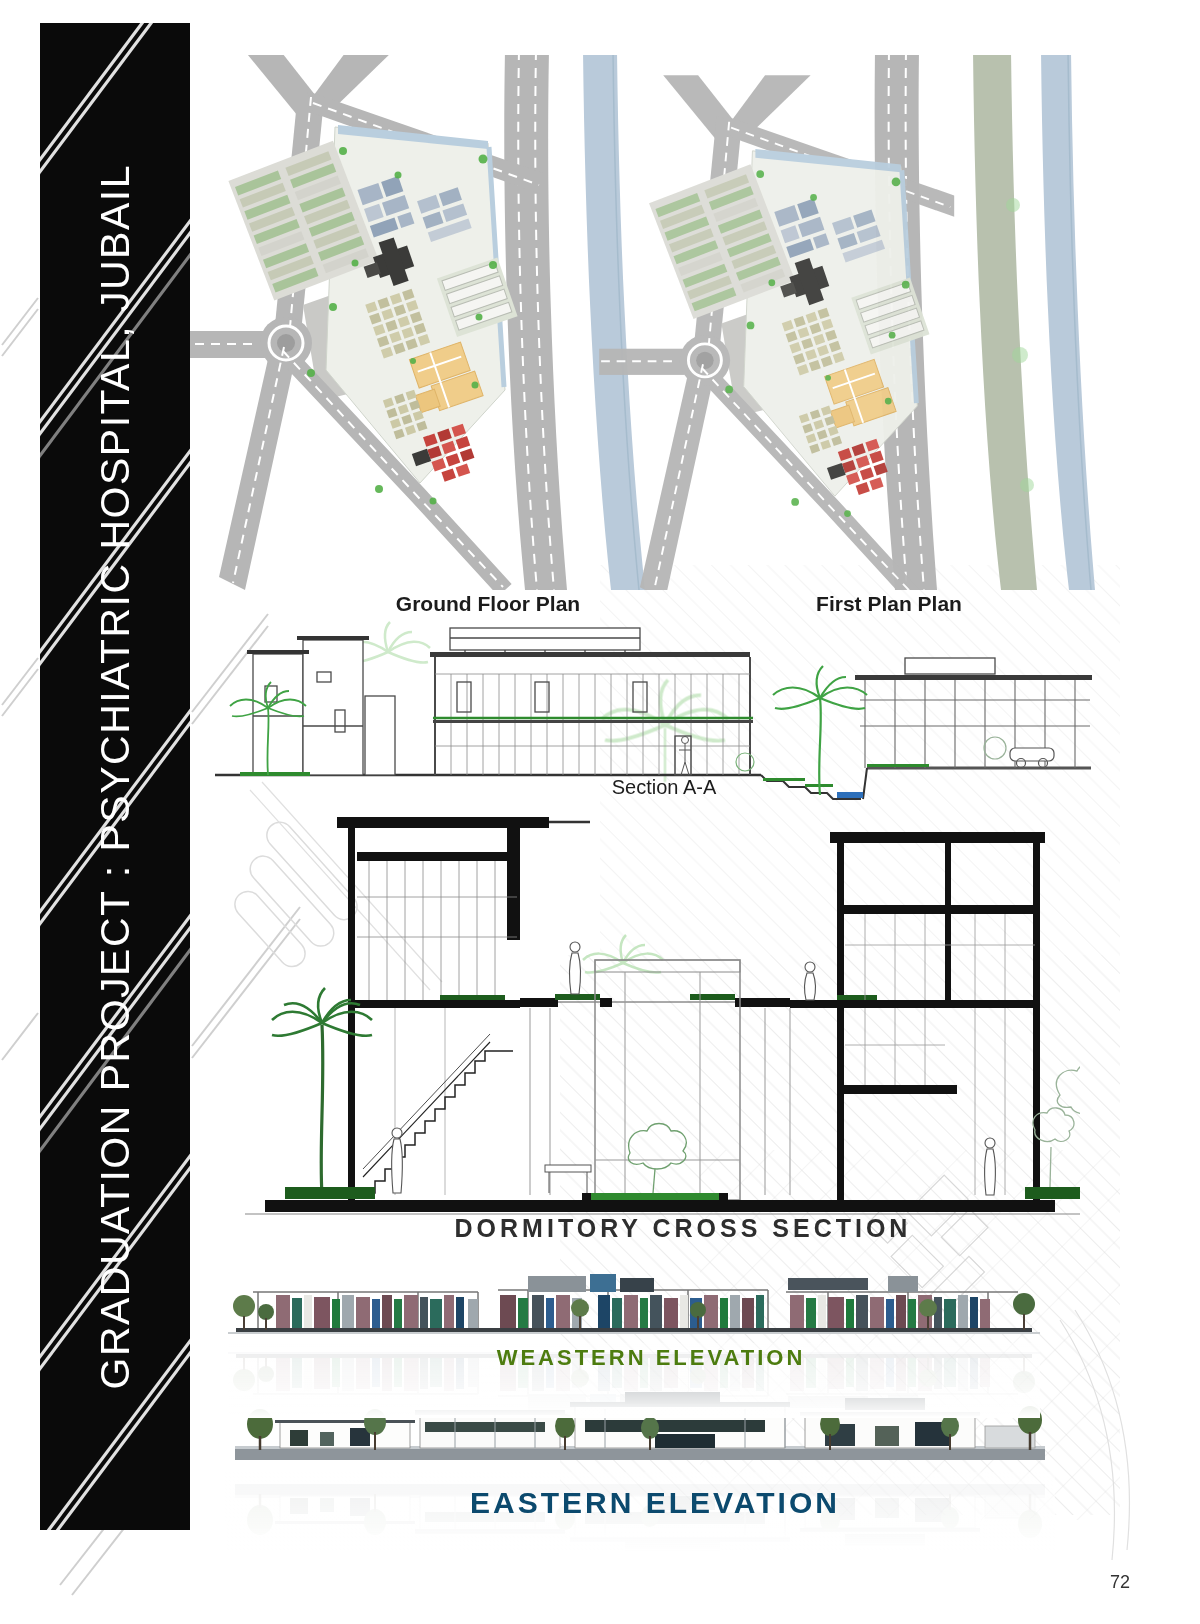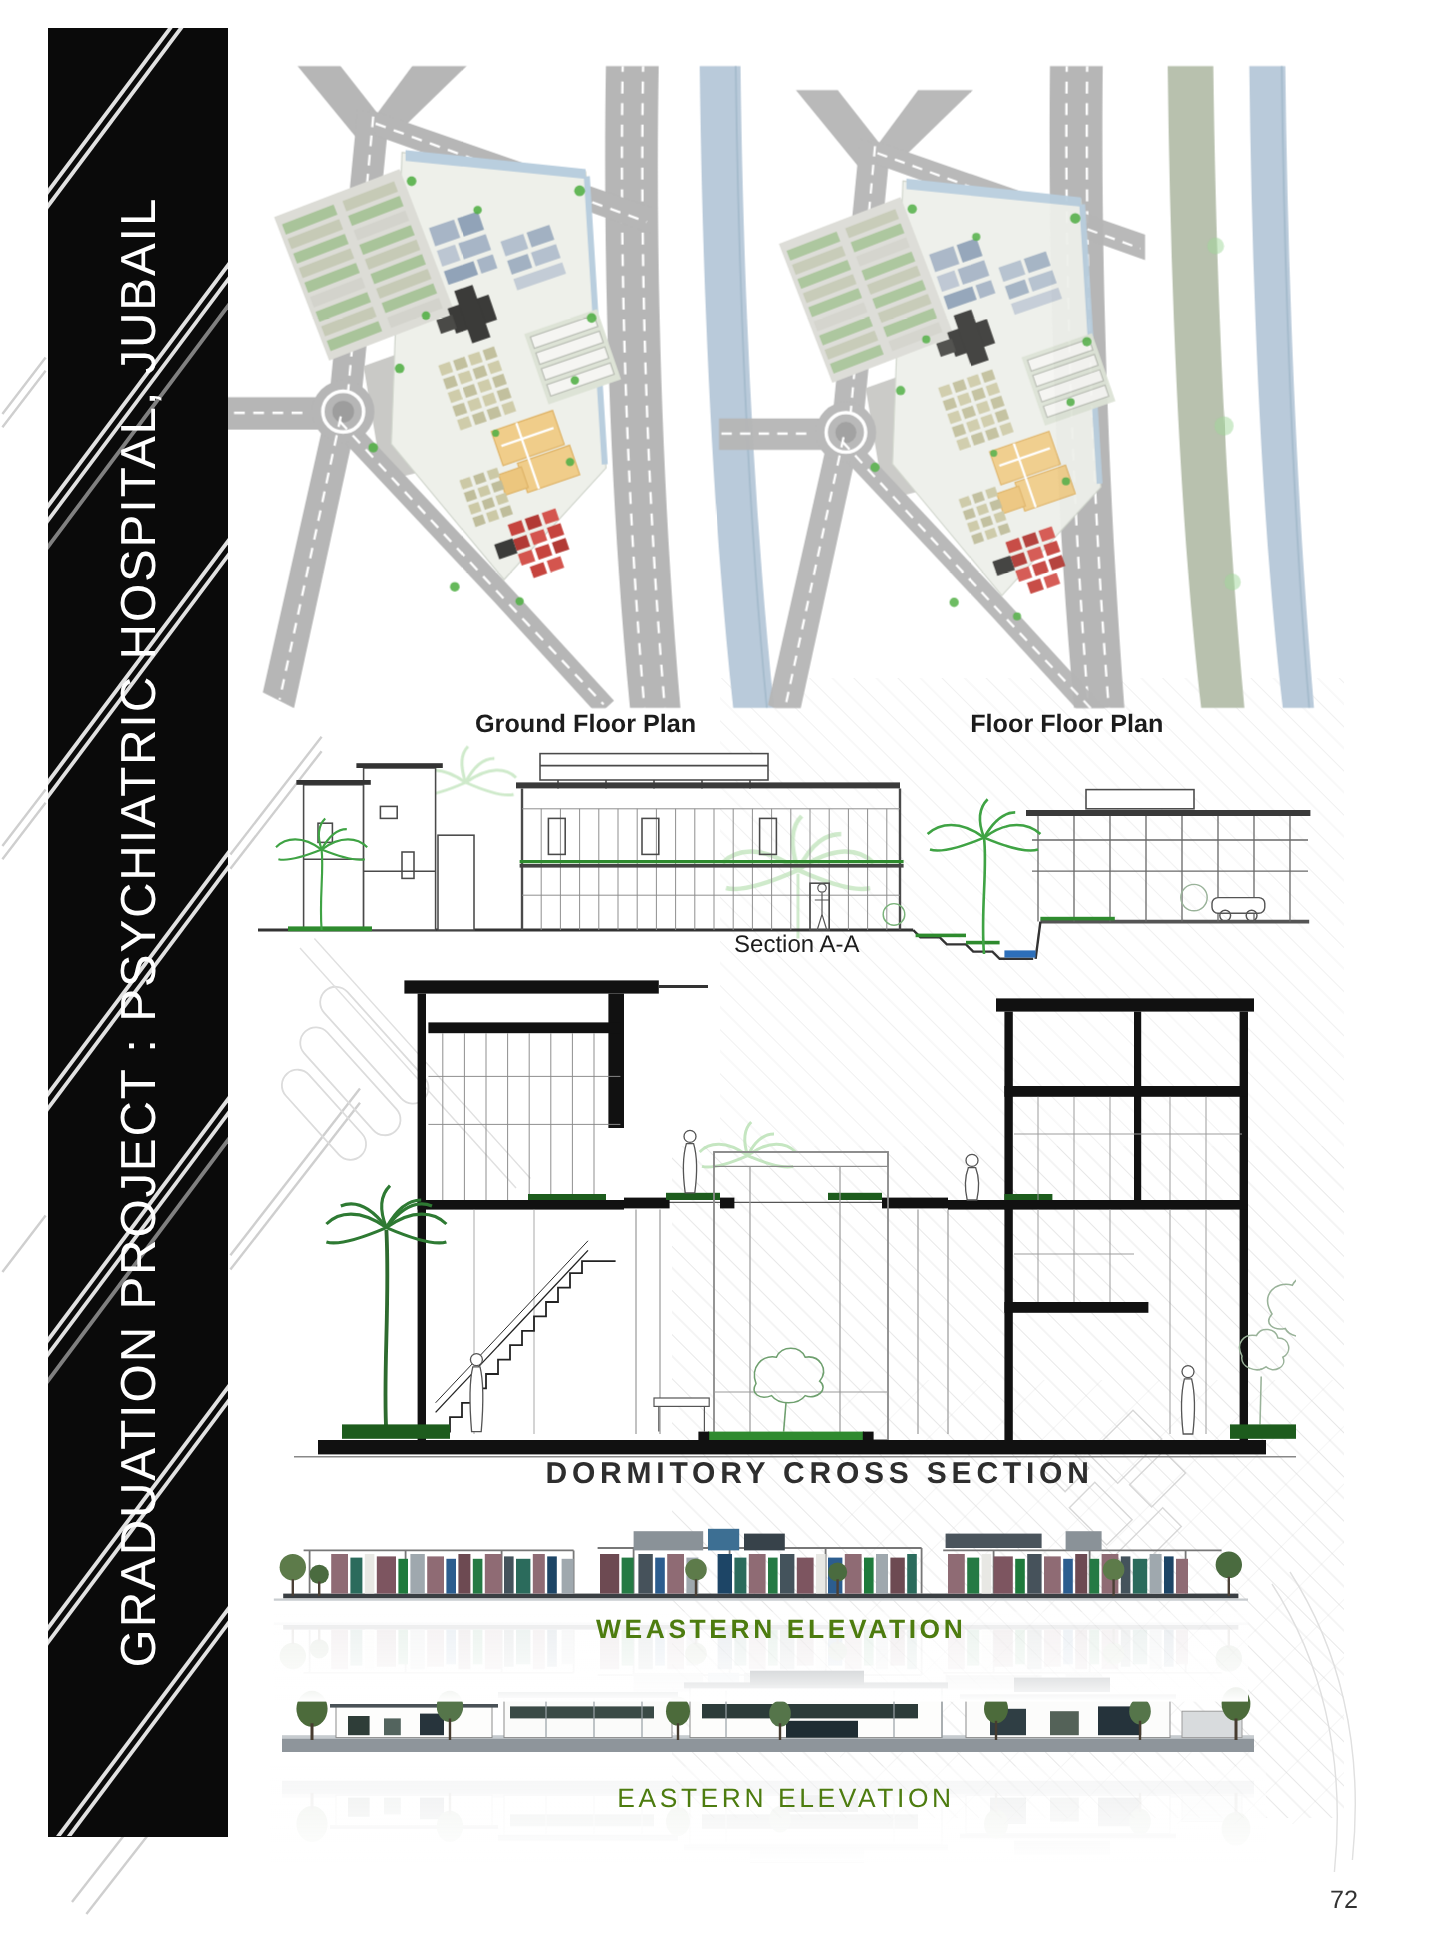--- a/index.html
+++ b/index.html
@@ -31,22 +31,22 @@
   .refl-fade{z-index:2;background:linear-gradient(rgba(255,255,255,.45),#ffffff);}
 
   
   .lbl{position:absolute;transform:translateX(-50%);white-space:nowrap;z-index:4;
        color:#1c1c1c;filter:blur(.3px);text-align:right;}
   #lbl-gfp{left:488px;top:592px;font-size:21px;font-weight:bold;}
   #lbl-ffp{left:889px;top:592px;font-size:21px;font-weight:bold;}
   #lbl-sec{left:664px;top:776px;font-size:20px;font-weight:normal;}
   #lbl-dorm{left:683px;top:1214px;font-size:25px;font-weight:bold;letter-spacing:4px;color:#2e2e2e;}
   #lbl-west{left:651px;top:1345px;font-size:22px;font-weight:bold;letter-spacing:3px;color:#4d7c0f;}
-  #lbl-east{left:655px;top:1486px;font-size:22px;font-weight:normal;letter-spacing:3px;color:#4d7c0f;}
-  #page-num{left:1120px;top:1572px;font-size:21px;color:#333;filter:none;}
+  #lbl-east{left:655px;top:1486px;font-size:30px;font-weight:bold;letter-spacing:3px;color:#0c4a6e;}
+  #page-num{left:1120px;top:1572px;font-size:18px;color:#333;filter:none;}
 </style>
 </head>
 <body>
 
 <svg id="underlay" class="abs softer" viewBox="0 0 1200 1624" xmlns="http://www.w3.org/2000/svg">
   <defs>
     <pattern id="diagA" width="26" height="26" patternUnits="userSpaceOnUse" patternTransform="rotate(45)">
       <path d="M0,0 H26" stroke="#d3d3d3" stroke-width="1.2" fill="none"></path>
       <path d="M0,13 H26" stroke="#e0e0e0" stroke-width=".8" fill="none"></path>
     </pattern>
@@ -674,18 +674,18 @@
       <path d="M-10,1532 L165,1298"></path>
         <path d="M-10,1544 L165,1310"></path>
     </g>
   </svg>
   <div id="banner-text">
       <span>GRADUATION PROJECT : PSYCHIATRIC HOSPITAL, JUBAIL</span>
     </div>
 </div>
 
 <div class="lbl" id="lbl-gfp">Ground Floor Plan</div>
-<div class="lbl" id="lbl-ffp">Floor Floor Plan</div>
+<div class="lbl" id="lbl-ffp">First Plan Plan</div>
 <div class="lbl" id="lbl-sec">Section A-A</div>
 <div class="lbl" id="lbl-dorm">DORMITORY CROSS SECTION</div>
 <div class="lbl" id="lbl-west">WEASTERN ELEVATION</div>
 <div class="lbl" id="lbl-east">EASTERN ELEVATION</div>
 <div class="lbl" id="page-num">72</div>
 
 </body></html>

